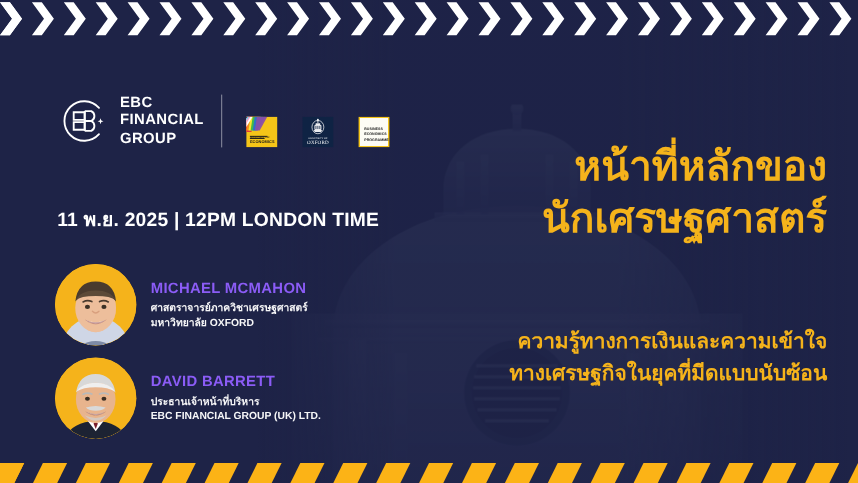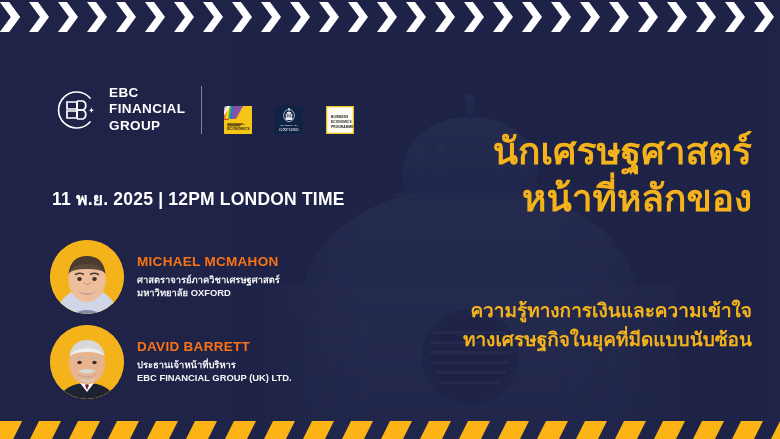--- a/index.html
+++ b/index.html
@@ -127,21 +127,21 @@
   .speaker { display:flex; align-items:center; height:78px; }
   .speaker + .speaker { margin-top:7px; }
   .avatar {
     width:74px; height:74px; border-radius:50%;
     flex:0 0 auto; overflow:hidden; position:relative;
     background:#f5b31b;
   }
   .avatar svg { display:block; width:100%; height:100%; }
   .sp-text { margin-left:13px; }
   .sp-name {
-    color:#f97316; font-size:13.5px; font-weight:bold;
+    color:#8b5cf6; font-size:13.5px; font-weight:bold;
     letter-spacing:.3px; white-space:nowrap; line-height:1.25;
   }
   .sp-role {
     color:#ffffff; font-size:9.4px; line-height:1.42;
     white-space:nowrap; margin-top:2px; opacity:.96;
   }
   .sp-role span { display:block;font-weight:bold; }
 </style>
 </head>
 <body>
@@ -359,22 +359,22 @@
           </g>
         </svg>
       </div>
 
     </div>
   </div>
 
   <div class="date-line">11 พ.ย. 2025 | 12PM LONDON TIME</div>
 
   <div class="main-title">
+    <span class="tl">หน้าที่หลักของ</span>
     <span class="tl">นักเศรษฐศาสตร์</span>
-    <span class="tl">หน้าที่หลักของ</span>
   </div>
 
   <div class="subtitle">
     <span class="sl">ความรู้ทางการเงินและความเข้าใจ</span>
     <span class="sl">ทางเศรษฐกิจในยุคที่มีดแบบนับซ้อน</span>
   </div>
 
   <div class="speakers">
 
     <div class="speaker">

